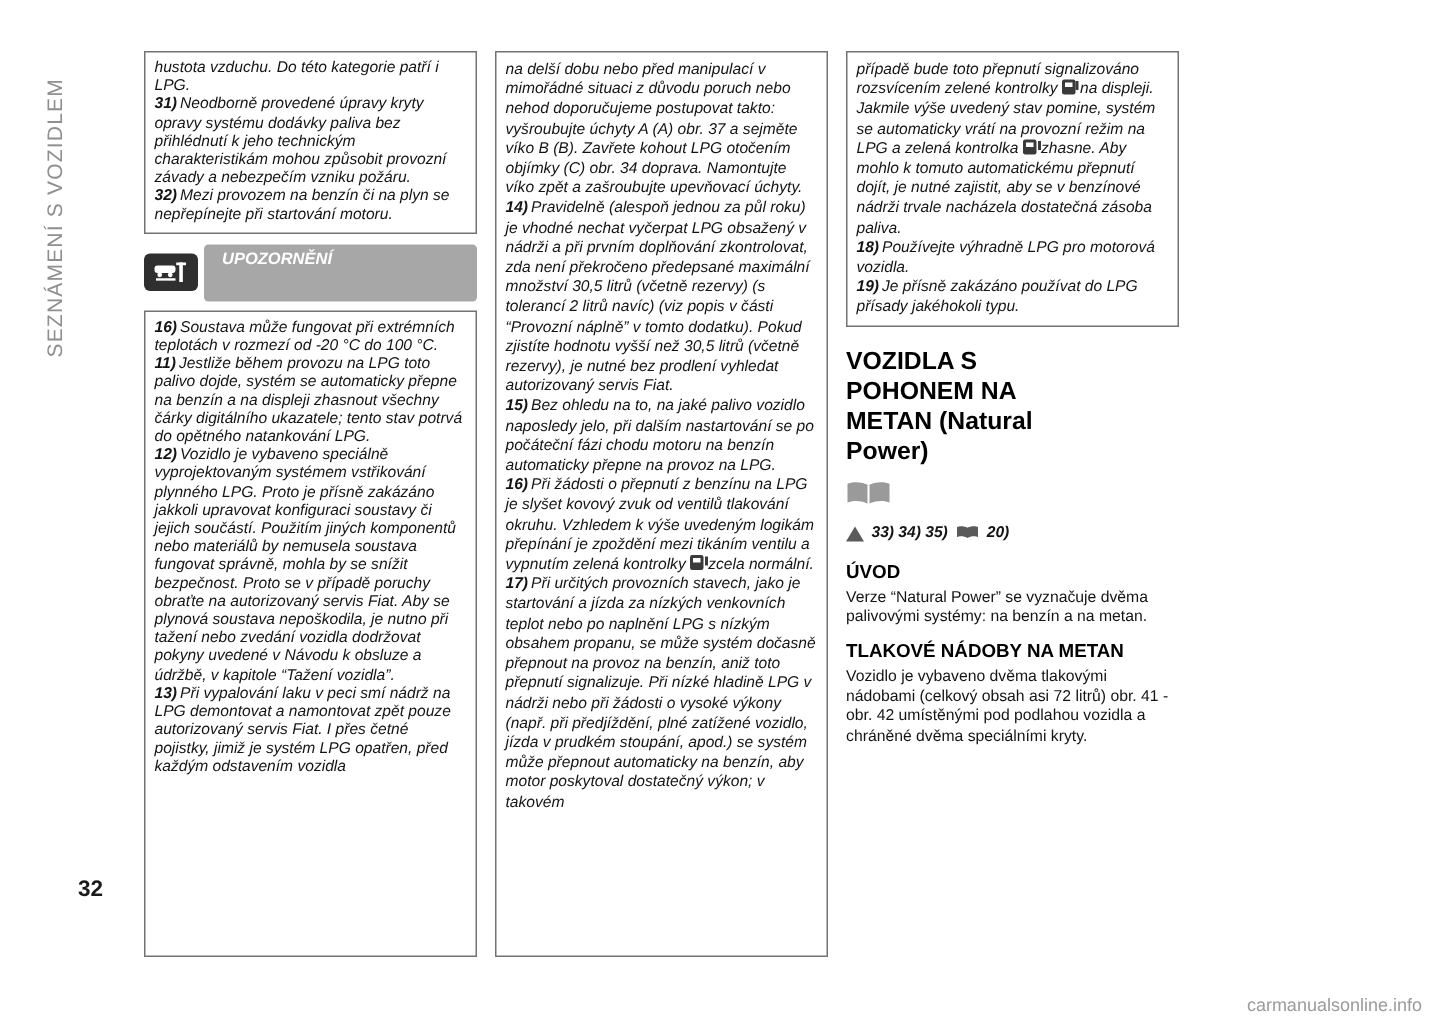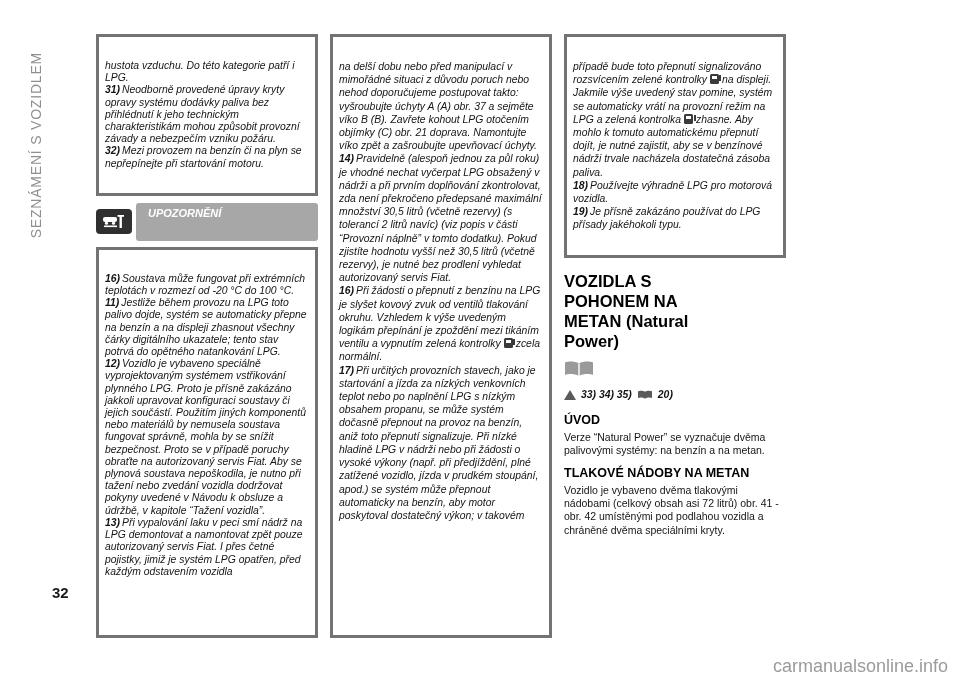--- a/index.html
+++ b/index.html
@@ -23,22 +23,22 @@
     font-size: 15px; font-weight: bold; color: #1a1a1a;
   }
   .content {
     position: absolute; left: 96px; top: 34px;
     width: 690px; height: 604px;
     display: flex; gap: 12px;
   }
   .col { width: 222px; }
   .col1 { display: flex; flex-direction: column; height: 100%; }
   .box {
-    border: 3px solid #737373;
-    padding: 23px 6px;
+    border: 1px solid #737373;
+    padding: 5px 6px;
     overflow: hidden;
     background: #fff;
   }
   .box p, p.item {
     font-size: 10.4px; line-height: 13.2px;
     font-style: italic; color: #141414;
     text-align: left;
   }
   .col1 .box p { line-height: 12.2px; }
   .num { font-weight: bold; margin-right: 2px; font-style: italic; }
@@ -93,21 +93,21 @@
     border-left: 6px solid transparent; border-right: 6px solid transparent;
     border-bottom: 10px solid #5a5a5a;
   }
   .h2 { font-size: 12.5px; font-weight: bold; color: #000; margin: 9px 0 4px 0; }
   .body-text {
     font-size: 10.5px; line-height: 13.2px; color: #141414;
     font-style: normal;
   }
   .watermark {
     position: absolute; right: 12px; bottom: 6px;
-    font-size: 18px; color: #9b9b9b;
+    font-size: 12px; color: #9b9b9b;
   }
 </style>
 </head>
 <body>
 
 <div class="page">
 
   <div class="sidebar-label">SEZNÁMENÍ S VOZIDLEM</div>
   <div class="page-number">32</div>
 
@@ -137,22 +137,23 @@
       <div class="box box2">
         <p class="item"><span class="num">16)</span><span>Soustava může fungovat při extrémních teplotách v rozmezí od -20 °C do 100 °C.</span></p>
         <p class="item"><span class="num">11)</span><span>Jestliže během provozu na LPG toto palivo dojde, systém se automaticky přepne na benzín a na displeji zhasnout všechny čárky digitálního ukazatele; tento stav potrvá do opětného natankování LPG.</span></p>
         <p class="item"><span class="num">12)</span><span>Vozidlo je vybaveno speciálně vyprojektovaným systémem vstřikování plynného LPG. Proto je přísně zakázáno jakkoli upravovat konfiguraci soustavy či jejich součástí. Použitím jiných komponentů nebo materiálů by nemusela soustava fungovat správně, mohla by se snížit bezpečnost. Proto se v případě poruchy obraťte na autorizovaný servis Fiat. Aby se plynová soustava nepoškodila, je nutno při tažení nebo zvedání vozidla dodržovat pokyny uvedené v Návodu k obsluze a údržbě, v kapitole “Tažení vozidla”.</span></p>
         <p class="item"><span class="num">13)</span><span>Při vypalování laku v peci smí nádrž na LPG demontovat a namontovat zpět pouze autorizovaný servis Fiat. I přes četné pojistky, jimiž je systém LPG opatřen, před každým odstavením vozidla</span></p>
       </div>
     </div>
 
     <div class="col col2">
       <div class="box">
-        <p class="item"><span>na delší dobu nebo před manipulací v mimořádné situaci z důvodu poruch nebo nehod doporučujeme postupovat takto: vyšroubujte úchyty A (A) obr. 37 a sejměte víko B (B). Zavřete kohout LPG otočením objímky (C) obr. 21 doprava. Namontujte víko zpět a zašroubujte upevňovací úchyty.</span></p>
+        <p class="item"><span>na delší dobu nebo před manipulací v mimořádné situaci z důvodu poruch nebo nehod doporučujeme postupovat takto: vyšroubujte úchyty A (A) obr. 37 a sejměte víko B (B). Zavřete kohout LPG otočením objímky (C) obr. 34 doprava. Namontujte víko zpět a zašroubujte upevňovací úchyty.</span></p>
         <p class="item"><span class="num">14)</span><span>Pravidelně (alespoň jednou za půl roku) je vhodné nechat vyčerpat LPG obsažený v nádrži a při prvním doplňování zkontrolovat, zda není překročeno předepsané maximální množství 30,5 litrů (včetně rezervy) (s tolerancí 2 litrů navíc) (viz popis v části “Provozní náplně” v tomto dodatku). Pokud zjistíte hodnotu vyšší než 30,5 litrů (včetně rezervy), je nutné bez prodlení vyhledat autorizovaný servis Fiat.</span></p>
+        <p class="item"><span class="num">15)</span><span>Bez ohledu na to, na jaké palivo vozidlo naposledy jelo, při dalším nastartování se po počáteční fázi chodu motoru na benzín automaticky přepne na provoz na LPG.</span></p>
         <p class="item"><span class="num">16)</span><span>Při žádosti o přepnutí z benzínu na LPG je slyšet kovový zvuk od ventilů tlakování okruhu. Vzhledem k výše uvedeným logikám přepínání je zpoždění mezi tikáním ventilu a vypnutím zelená kontrolky</span><span class="lpg-icon"></span><span>zcela normální.</span></p>
         <p class="item"><span class="num">17)</span><span>Při určitých provozních stavech, jako je startování a jízda za nízkých venkovních teplot nebo po naplnění LPG s nízkým obsahem propanu, se může systém dočasně přepnout na provoz na benzín, aniž toto přepnutí signalizuje. Při nízké hladině LPG v nádrži nebo při žádosti o vysoké výkony (např. při předjíždění, plné zatížené vozidlo, jízda v prudkém stoupání, apod.) se systém může přepnout automaticky na benzín, aby motor poskytoval dostatečný výkon; v takovém</span></p>
       </div>
     </div>
 
     <div class="col col3">
       <div class="box">
         <p class="item"><span>případě bude toto přepnutí signalizováno rozsvícením zelené kontrolky</span><span class="lpg-icon"></span><span>na displeji. Jakmile výše uvedený stav pomine, systém se automaticky vrátí na provozní režim na LPG a zelená kontrolka</span><span class="lpg-icon"></span><span>zhasne. Aby mohlo k tomuto automatickému přepnutí dojít, je nutné zajistit, aby se v benzínové nádrži trvale nacházela dostatečná zásoba paliva.</span></p>
         <p class="item"><span class="num">18)</span><span>Používejte výhradně LPG pro motorová vozidla.</span></p>
         <p class="item"><span class="num">19)</span><span>Je přísně zakázáno používat do LPG přísady jakéhokoli typu.</span></p>

